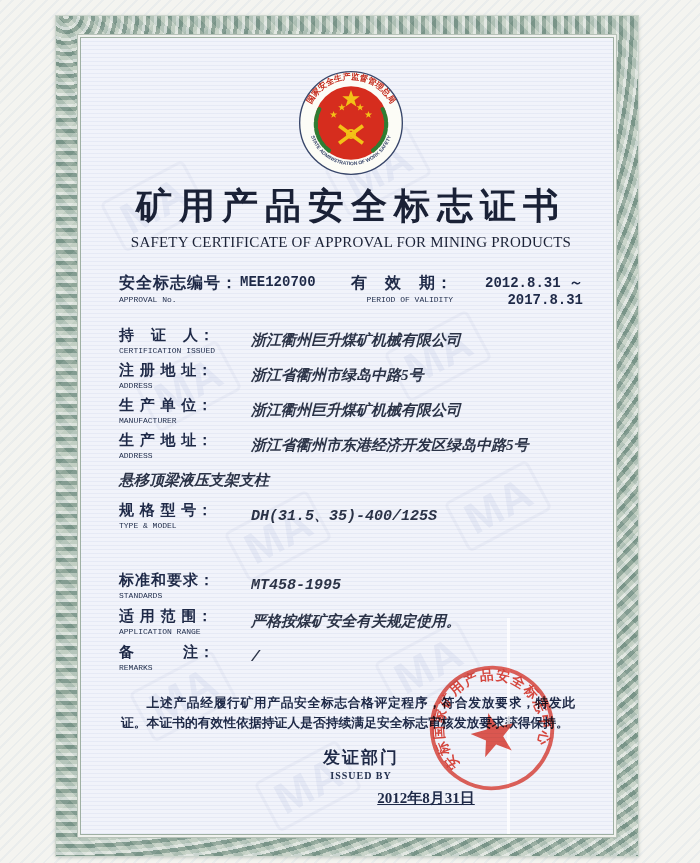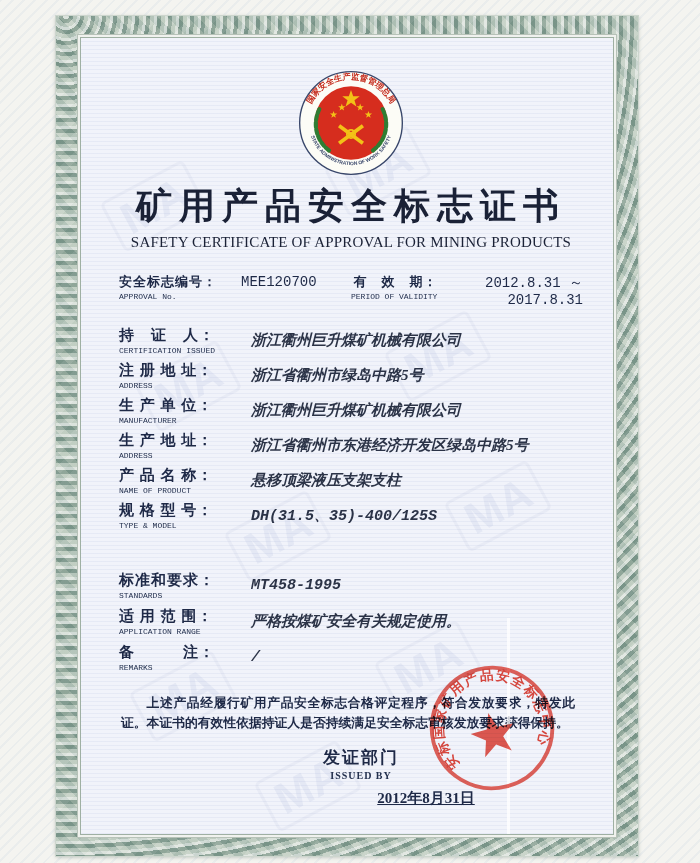--- a/index.html
+++ b/index.html
@@ -54,22 +54,22 @@
   .subtitle{
     margin-top:3px;text-align:center;font-size:15px;font-weight:400;
     color:#1a2136;letter-spacing:.2px;white-space:nowrap;
   }
   .mono{font-family:"Liberation Mono","DejaVu Sans Mono",monospace;}
   .lbl-cn{font-size:15px;font-weight:700;color:#1e2947;letter-spacing:1px;white-space:nowrap;}
   .lbl-en{font-family:"Liberation Mono","DejaVu Sans Mono",monospace;font-size:8px;color:#23304e;margin-top:1px;letter-spacing:0;white-space:nowrap;}
   .approval-row{display:flex;margin-top:22px;align-items:flex-start;}
   .approval-left{display:flex;flex:0 0 232px;}
   .approval-right{display:flex;text-align:right;}
-  .approval-row .lbl-cn{font-size:13px;}
-  .approval-row .val{font-size:14px;color:#1e2947;margin-left:24px;margin-top:1px;font-weight:400;}
+  .approval-row .lbl-cn{font-size:16px;}
+  .approval-row .val{font-size:14px;color:#1e2947;margin-left:2px;margin-top:1px;font-weight:700;}
   .fields{margin-top:17px;}
   .field{display:flex;align-items:center;margin-bottom:5px;min-height:30px;}
   .field .lblblock{width:132px;flex:0 0 132px;}
   .field .val{flex:1;font-size:15px;color:#2b3347;font-weight:600;margin-top:1px;font-style:italic;}
   .gap-before{margin-top:40px;}
   .midgap{margin-top:6px;}
   .notice{
     margin:22px 8px 12px 2px;font-size:12.8px;line-height:1.55;color:#1e2947;
     font-weight:700;text-indent:2em;text-align:justify;
   }
@@ -172,24 +172,20 @@
           <div class="val">浙江衢州巨升煤矿机械有限公司</div>
         </div>
         <div class="field">
           <div class="lblblock">
             <div class="lbl-cn">生 产 地 址：</div>
             <div class="lbl-en">ADDRESS</div>
           </div>
           <div class="val">浙江省衢州市东港经济开发区绿岛中路5号</div>
         </div>
         <div class="field">
-          <div class="lblblock">
-            <div class="lbl-cn">产 品 名 称：</div>
-            <div class="lbl-en">NAME OF PRODUCT</div>
-          </div>
           <div class="val">悬移顶梁液压支架支柱</div>
         </div>
         <div class="field">
           <div class="lblblock">
             <div class="lbl-cn">规 格 型 号：</div>
             <div class="lbl-en">TYPE &amp; MODEL</div>
           </div>
           <div class="val mono">DH(31.5、35)-400/125S</div>
         </div>
 

